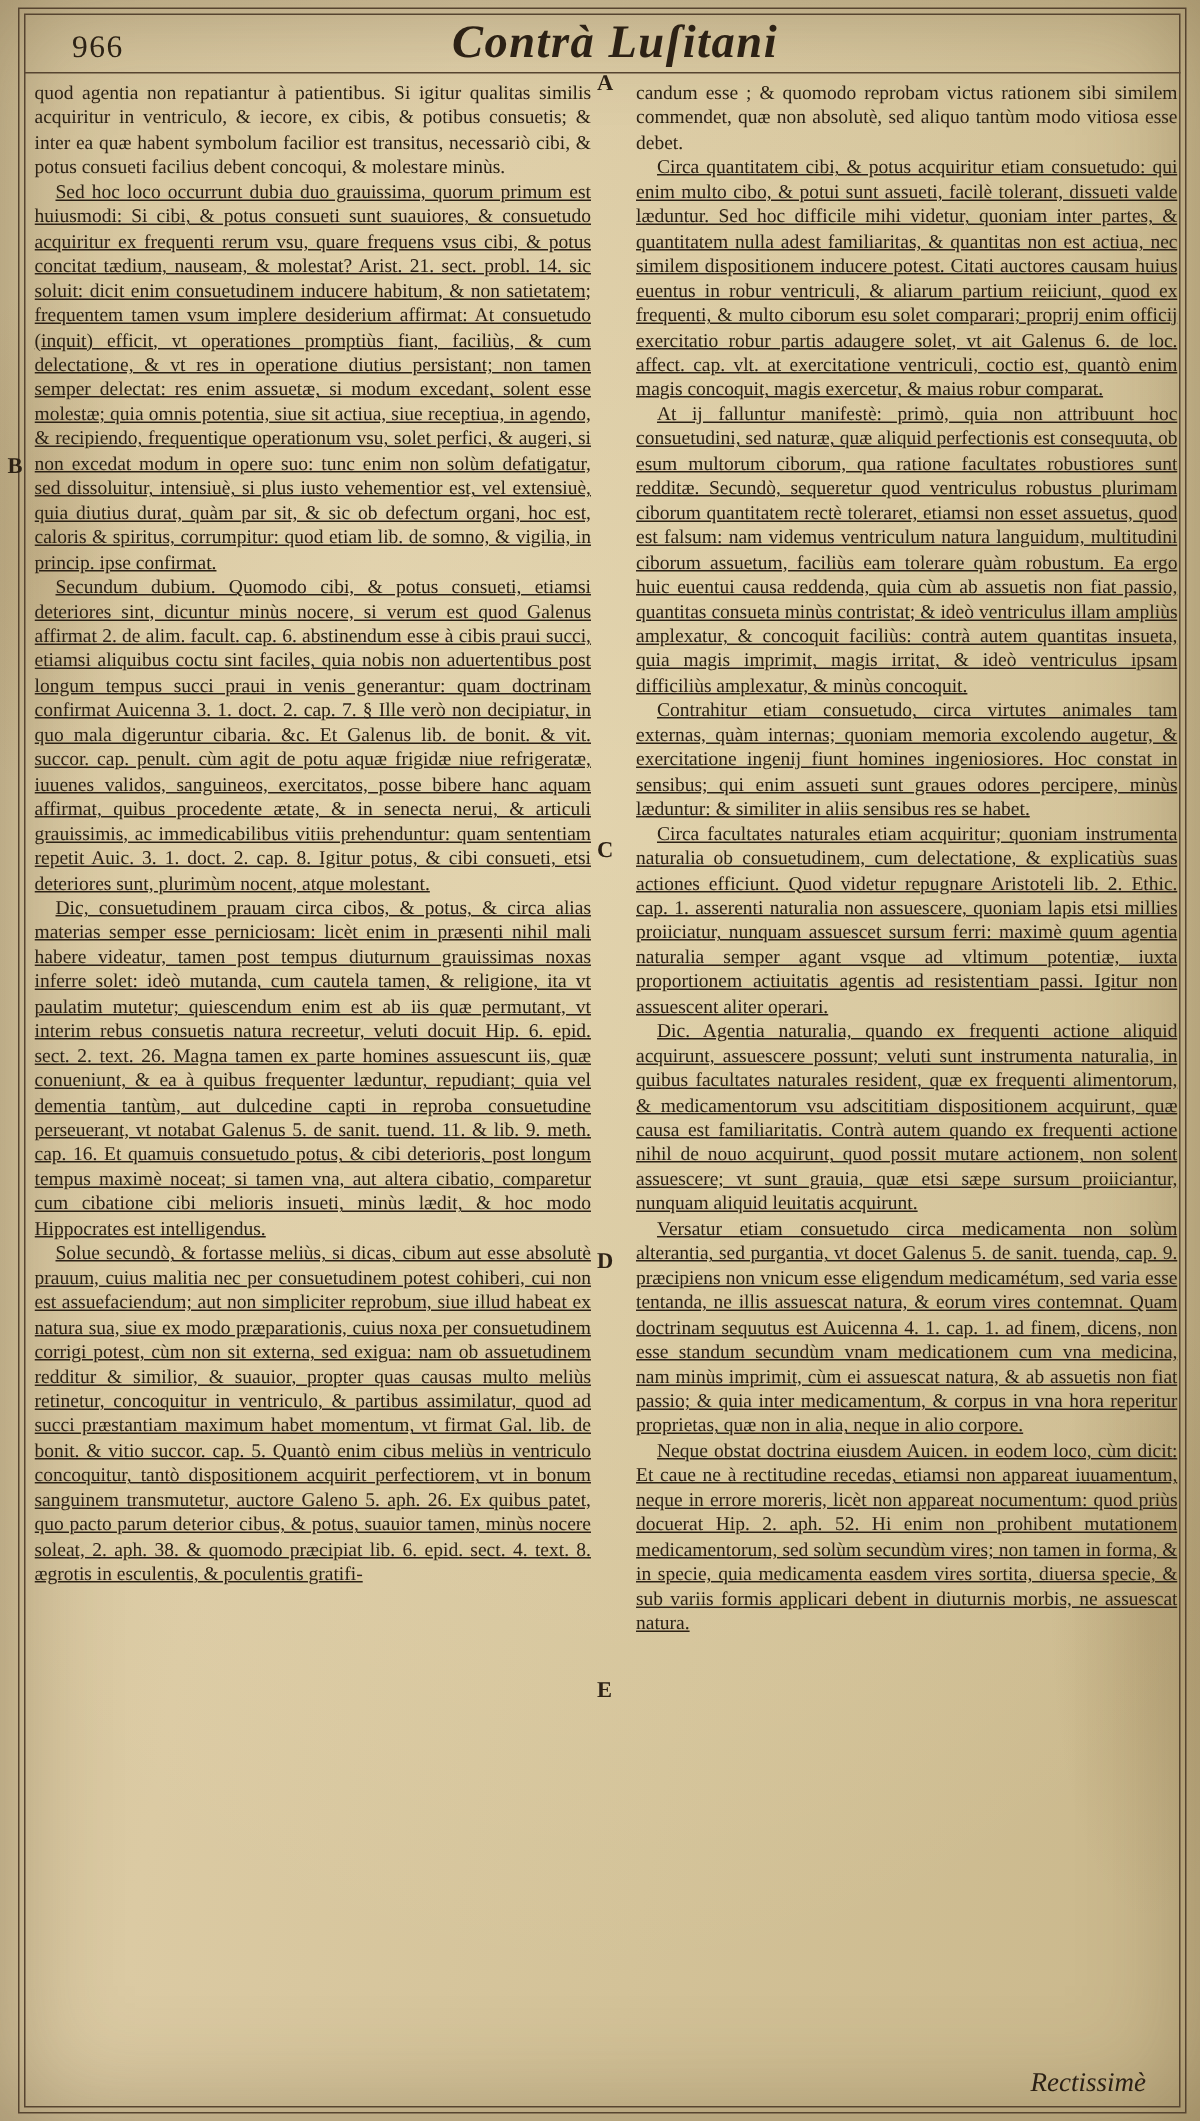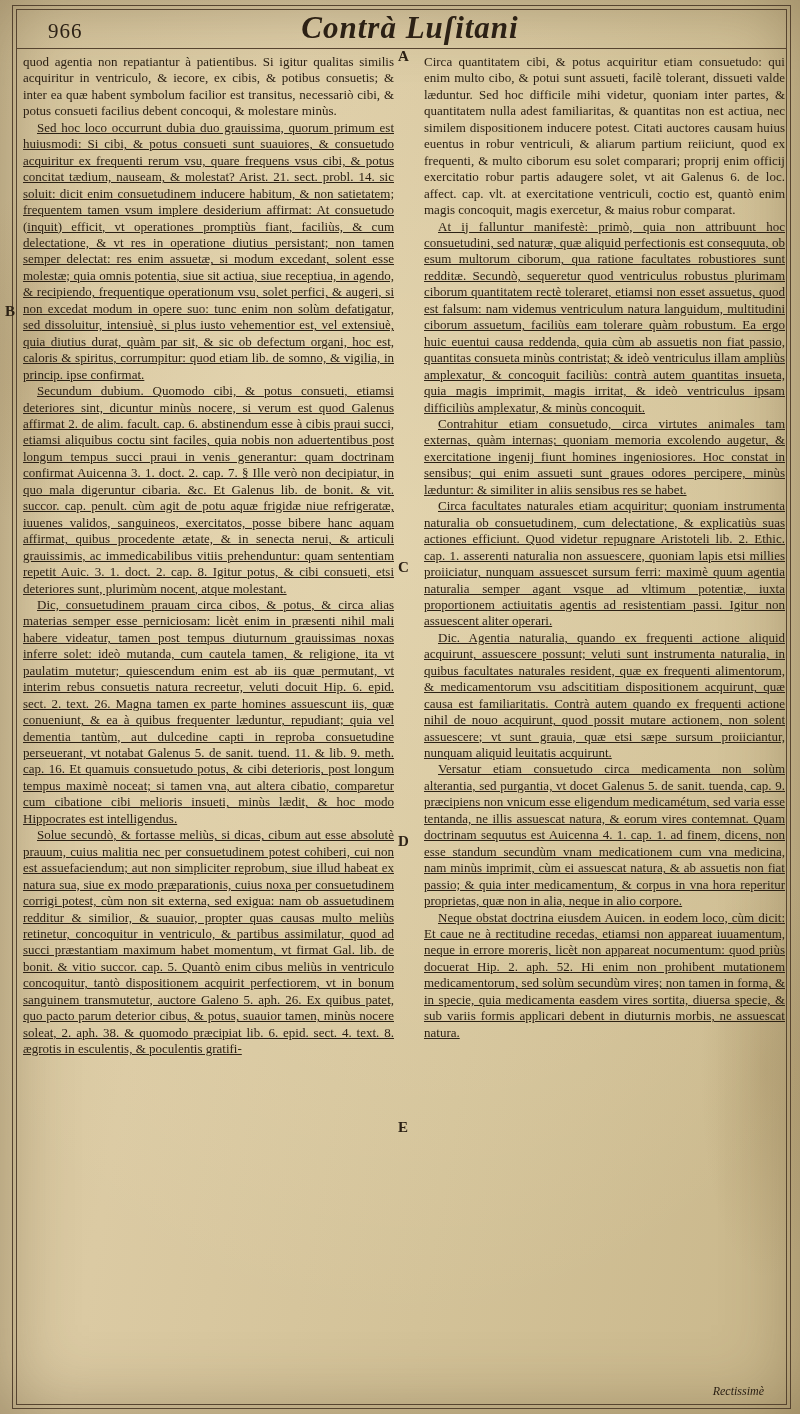--- a/index.html
+++ b/index.html
@@ -35,21 +35,21 @@
   .col-left { width:371px; flex:none; }
   .col-right { flex:1; min-width:0; }
   .para { margin:0; text-indent:0; }
   .para + .para { text-indent:14px;text-decoration:underline; }
   .margin-letter { position:absolute; font-size:15px; font-weight:bold; }
   .letter-a { left:398px; top:48px; }
   .letter-b { left:5px;   top:303px; }
   .letter-c { left:398px; top:559px; }
   .letter-d { left:398px; top:833px; }
   .letter-e { left:398px; top:1119px; }
-  .catchword { position:absolute; right:36px; bottom:15px; font-style:italic; font-size:12px; }
+  .catchword { position:absolute; right:36px; bottom:15px; font-style:italic; font-size:18px; }
 </style>
 </head>
 <body>
 
 <div class="page">
   <div class="stain stain1"></div>
   <div class="stain stain2"></div>
 
   <div class="frame outer"></div>
   <div class="frame inner"></div>
@@ -62,20 +62,21 @@
 
   <div class="text-area">
     <div class="col col-left">
         <p class="para">quod agentia non repatiantur à patientibus. Si igitur qualitas similis acquiritur in ventriculo, &amp; iecore, ex cibis, &amp; potibus consuetis; &amp; inter ea quæ habent symbolum facilior est transitus, necessariò cibi, &amp; potus consueti facilius debent concoqui, &amp; molestare minùs.</p>
         <p class="para">Sed hoc loco occurrunt dubia duo grauissima, quorum primum est huiusmodi: Si cibi, &amp; potus consueti sunt suauiores, &amp; consuetudo acquiritur ex frequenti rerum vsu, quare frequens vsus cibi, &amp; potus concitat tædium, nauseam, &amp; molestat? Arist. 21. sect. probl. 14. sic soluit: dicit enim consuetudinem inducere habitum, &amp; non satietatem; frequentem tamen vsum implere desiderium affirmat: At consuetudo (inquit) efficit, vt operationes promptiùs fiant, faciliùs, &amp; cum delectatione, &amp; vt res in operatione diutius persistant; non tamen semper delectat: res enim assuetæ, si modum excedant, solent esse molestæ; quia omnis potentia, siue sit actiua, siue receptiua, in agendo, &amp; recipiendo, frequentique operationum vsu, solet perfici, &amp; augeri, si non excedat modum in opere suo: tunc enim non solùm defatigatur, sed dissoluitur, intensiuè, si plus iusto vehementior est, vel extensiuè, quia diutius durat, quàm par sit, &amp; sic ob defectum organi, hoc est, caloris &amp; spiritus, corrumpitur: quod etiam lib. de somno, &amp; vigilia, in princip. ipse confirmat.</p>
         <p class="para">Secundum dubium. Quomodo cibi, &amp; potus consueti, etiamsi deteriores sint, dicuntur minùs nocere, si verum est quod Galenus affirmat 2. de alim. facult. cap. 6. abstinendum esse à cibis praui succi, etiamsi aliquibus coctu sint faciles, quia nobis non aduertentibus post longum tempus succi praui in venis generantur: quam doctrinam confirmat Auicenna 3. 1. doct. 2. cap. 7. § Ille verò non decipiatur, in quo mala digeruntur cibaria. &amp;c. Et Galenus lib. de bonit. &amp; vit. succor. cap. penult. cùm agit de potu aquæ frigidæ niue refrigeratæ, iuuenes validos, sanguineos, exercitatos, posse bibere hanc aquam affirmat, quibus procedente ætate, &amp; in senecta nerui, &amp; articuli grauissimis, ac immedicabilibus vitiis prehenduntur: quam sententiam repetit Auic. 3. 1. doct. 2. cap. 8. Igitur potus, &amp; cibi consueti, etsi deteriores sunt, plurimùm nocent, atque molestant.</p>
         <p class="para">Dic, consuetudinem prauam circa cibos, &amp; potus, &amp; circa alias materias semper esse perniciosam: licèt enim in præsenti nihil mali habere videatur, tamen post tempus diuturnum grauissimas noxas inferre solet: ideò mutanda, cum cautela tamen, &amp; religione, ita vt paulatim mutetur; quiescendum enim est ab iis quæ permutant, vt interim rebus consuetis natura recreetur, veluti docuit Hip. 6. epid. sect. 2. text. 26. Magna tamen ex parte homines assuescunt iis, quæ conueniunt, &amp; ea à quibus frequenter læduntur, repudiant; quia vel dementia tantùm, aut dulcedine capti in reproba consuetudine perseuerant, vt notabat Galenus 5. de sanit. tuend. 11. &amp; lib. 9. meth. cap. 16. Et quamuis consuetudo potus, &amp; cibi deterioris, post longum tempus maximè noceat; si tamen vna, aut altera cibatio, comparetur cum cibatione cibi melioris insueti, minùs lædit, &amp; hoc modo Hippocrates est intelligendus.</p>
         <p class="para">Solue secundò, &amp; fortasse meliùs, si dicas, cibum aut esse absolutè prauum, cuius malitia nec per consuetudinem potest cohiberi, cui non est assuefaciendum; aut non simpliciter reprobum, siue illud habeat ex natura sua, siue ex modo præparationis, cuius noxa per consuetudinem corrigi potest, cùm non sit externa, sed exigua: nam ob assuetudinem redditur &amp; similior, &amp; suauior, propter quas causas multo meliùs retinetur, concoquitur in ventriculo, &amp; partibus assimilatur, quod ad succi præstantiam maximum habet momentum, vt firmat Gal. lib. de bonit. &amp; vitio succor. cap. 5. Quantò enim cibus meliùs in ventriculo concoquitur, tantò dispositionem acquirit perfectiorem, vt in bonum sanguinem transmutetur, auctore Galeno 5. aph. 26. Ex quibus patet, quo pacto parum deterior cibus, &amp; potus, suauior tamen, minùs nocere soleat, 2. aph. 38. &amp; quomodo præcipiat lib. 6. epid. sect. 4. text. 8. ægrotis in esculentis, &amp; poculentis gratifi-</p>
       </div>
     <div class="col col-right">
+        <p class="para">candum esse ; &amp; quomodo reprobam victus rationem sibi similem commendet, quæ non absolutè, sed aliquo tantùm modo vitiosa esse debet.</p>
         <p class="para">Circa quantitatem cibi, &amp; potus acquiritur etiam consuetudo: qui enim multo cibo, &amp; potui sunt assueti, facilè tolerant, dissueti valde læduntur. Sed hoc difficile mihi videtur, quoniam inter partes, &amp; quantitatem nulla adest familiaritas, &amp; quantitas non est actiua, nec similem dispositionem inducere potest. Citati auctores causam huius euentus in robur ventriculi, &amp; aliarum partium reiiciunt, quod ex frequenti, &amp; multo ciborum esu solet comparari; proprij enim officij exercitatio robur partis adaugere solet, vt ait Galenus 6. de loc. affect. cap. vlt. at exercitatione ventriculi, coctio est, quantò enim magis concoquit, magis exercetur, &amp; maius robur comparat.</p>
         <p class="para">At ij falluntur manifestè: primò, quia non attribuunt hoc consuetudini, sed naturæ, quæ aliquid perfectionis est consequuta, ob esum multorum ciborum, qua ratione facultates robustiores sunt redditæ. Secundò, sequeretur quod ventriculus robustus plurimam ciborum quantitatem rectè toleraret, etiamsi non esset assuetus, quod est falsum: nam videmus ventriculum natura languidum, multitudini ciborum assuetum, faciliùs eam tolerare quàm robustum. Ea ergo huic euentui causa reddenda, quia cùm ab assuetis non fiat passio, quantitas consueta minùs contristat; &amp; ideò ventriculus illam ampliùs amplexatur, &amp; concoquit faciliùs: contrà autem quantitas insueta, quia magis imprimit, magis irritat, &amp; ideò ventriculus ipsam difficiliùs amplexatur, &amp; minùs concoquit.</p>
         <p class="para">Contrahitur etiam consuetudo, circa virtutes animales tam externas, quàm internas; quoniam memoria excolendo augetur, &amp; exercitatione ingenij fiunt homines ingeniosiores. Hoc constat in sensibus; qui enim assueti sunt graues odores percipere, minùs læduntur: &amp; similiter in aliis sensibus res se habet.</p>
         <p class="para">Circa facultates naturales etiam acquiritur; quoniam instrumenta naturalia ob consuetudinem, cum delectatione, &amp; explicatiùs suas actiones efficiunt. Quod videtur repugnare Aristoteli lib. 2. Ethic. cap. 1. asserenti naturalia non assuescere, quoniam lapis etsi millies proiiciatur, nunquam assuescet sursum ferri: maximè quum agentia naturalia semper agant vsque ad vltimum potentiæ, iuxta proportionem actiuitatis agentis ad resistentiam passi. Igitur non assuescent aliter operari.</p>
         <p class="para">Dic. Agentia naturalia, quando ex frequenti actione aliquid acquirunt, assuescere possunt; veluti sunt instrumenta naturalia, in quibus facultates naturales resident, quæ ex frequenti alimentorum, &amp; medicamentorum vsu adscititiam dispositionem acquirunt, quæ causa est familiaritatis. Contrà autem quando ex frequenti actione nihil de nouo acquirunt, quod possit mutare actionem, non solent assuescere; vt sunt grauia, quæ etsi sæpe sursum proiiciantur, nunquam aliquid leuitatis acquirunt.</p>
         <p class="para">Versatur etiam consuetudo circa medicamenta non solùm alterantia, sed purgantia, vt docet Galenus 5. de sanit. tuenda, cap. 9. præcipiens non vnicum esse eligendum medicamétum, sed varia esse tentanda, ne illis assuescat natura, &amp; eorum vires contemnat. Quam doctrinam sequutus est Auicenna 4. 1. cap. 1. ad finem, dicens, non esse standum secundùm vnam medicationem cum vna medicina, nam minùs imprimit, cùm ei assuescat natura, &amp; ab assuetis non fiat passio; &amp; quia inter medicamentum, &amp; corpus in vna hora reperitur proprietas, quæ non in alia, neque in alio corpore.</p>
         <p class="para">Neque obstat doctrina eiusdem Auicen. in eodem loco, cùm dicit: Et caue ne à rectitudine recedas, etiamsi non appareat iuuamentum, neque in errore moreris, licèt non appareat nocumentum: quod priùs docuerat Hip. 2. aph. 52. Hi enim non prohibent mutationem medicamentorum, sed solùm secundùm vires; non tamen in forma, &amp; in specie, quia medicamenta easdem vires sortita, diuersa specie, &amp; sub variis formis applicari debent in diuturnis morbis, ne assuescat natura.</p>
       </div>
   </div>
 

